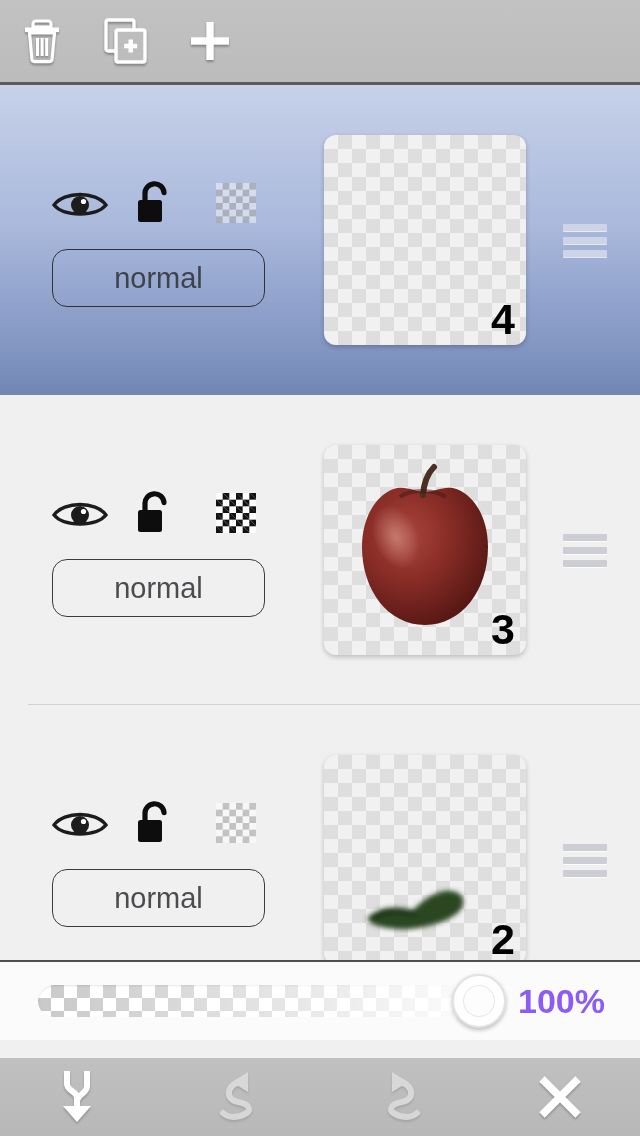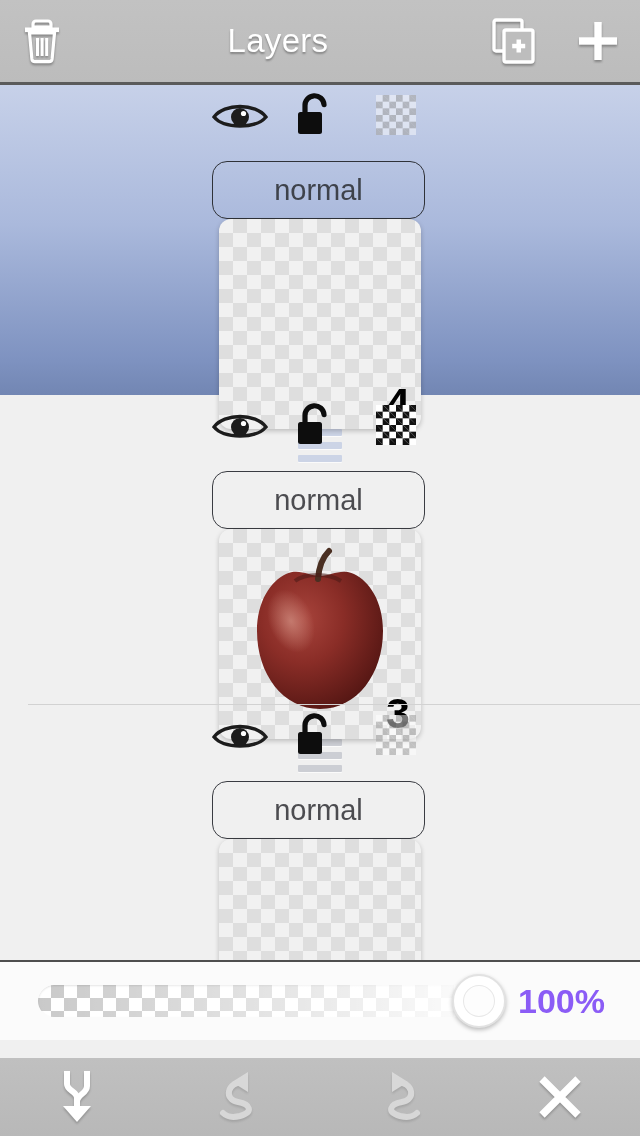--- a/index.html
+++ b/index.html
@@ -27,21 +27,21 @@
     letter-spacing:.3px; text-shadow:0 2px 2px rgba(0,0,0,.30);
   }
 
   
   .list {
     position:absolute; top:85px; left:0; width:640px; height:875px; overflow:hidden;
     background:#f0f0f0;
   }
   .row {
     position:relative; width:640px; height:310px;
-    display:flex; align-items:center;flex-direction:column;
+    display:flex; align-items:center;
   }
   .row.selected {
     background:linear-gradient(180deg,#c7d1e9 0%,#aab9dc 45%,#7f93c1 88%,#7286b3 100%);
   }
   .row .divider {
     position:absolute; left:28px; right:0; bottom:0; height:1px; background:#d2d2d2;
   }
 
   .ctrls {
     width:320px; padding-left:52px; display:flex; flex-direction:column;
@@ -167,21 +167,20 @@
     <div class="hdr-btn">
       <svg width="40" height="48" viewBox="0 0 40 48">
         <path d="M14 4 h12 a3 3 0 0 1 3 3 v3 h-18 v-3 a3 3 0 0 1 3 -3 z" fill="none" stroke="#fff" stroke-width="3.2"></path>
         <rect x="3" y="10.5" width="34" height="4.6" fill="#fff"></rect>
         <path d="M7.5 16 h25 l-2.4 26 a3 3 0 0 1 -3 2.6 h-14.2 a3 3 0 0 1 -3 -2.6 z" fill="none" stroke="#fff" stroke-width="3.2"></path>
         <rect x="14" y="21" width="3" height="18" fill="#fff"></rect>
         <rect x="18.6" y="21" width="3" height="18" fill="#fff"></rect>
         <rect x="23.2" y="21" width="3" height="18" fill="#fff"></rect>
       </svg>
     </div>
-    <div class="hdr-title">Layers</div>
     <div class="hdr-btn">
       <svg width="48" height="50" viewBox="0 0 48 50">
         <rect x="4" y="4" width="28" height="31" rx="2" fill="none" stroke="#fff" stroke-width="3.4"></rect>
         <rect x="14" y="14" width="29" height="32" rx="2" fill="#bdbdbd" stroke="#fff" stroke-width="3.4"></rect>
         <rect x="26.5" y="23.5" width="4.5" height="13" fill="#fff"></rect>
         <rect x="22.2" y="27.8" width="13" height="4.5" fill="#fff"></rect>
       </svg>
     </div>
     <div class="hdr-btn">
       <svg width="46" height="46" viewBox="0 0 46 46">

